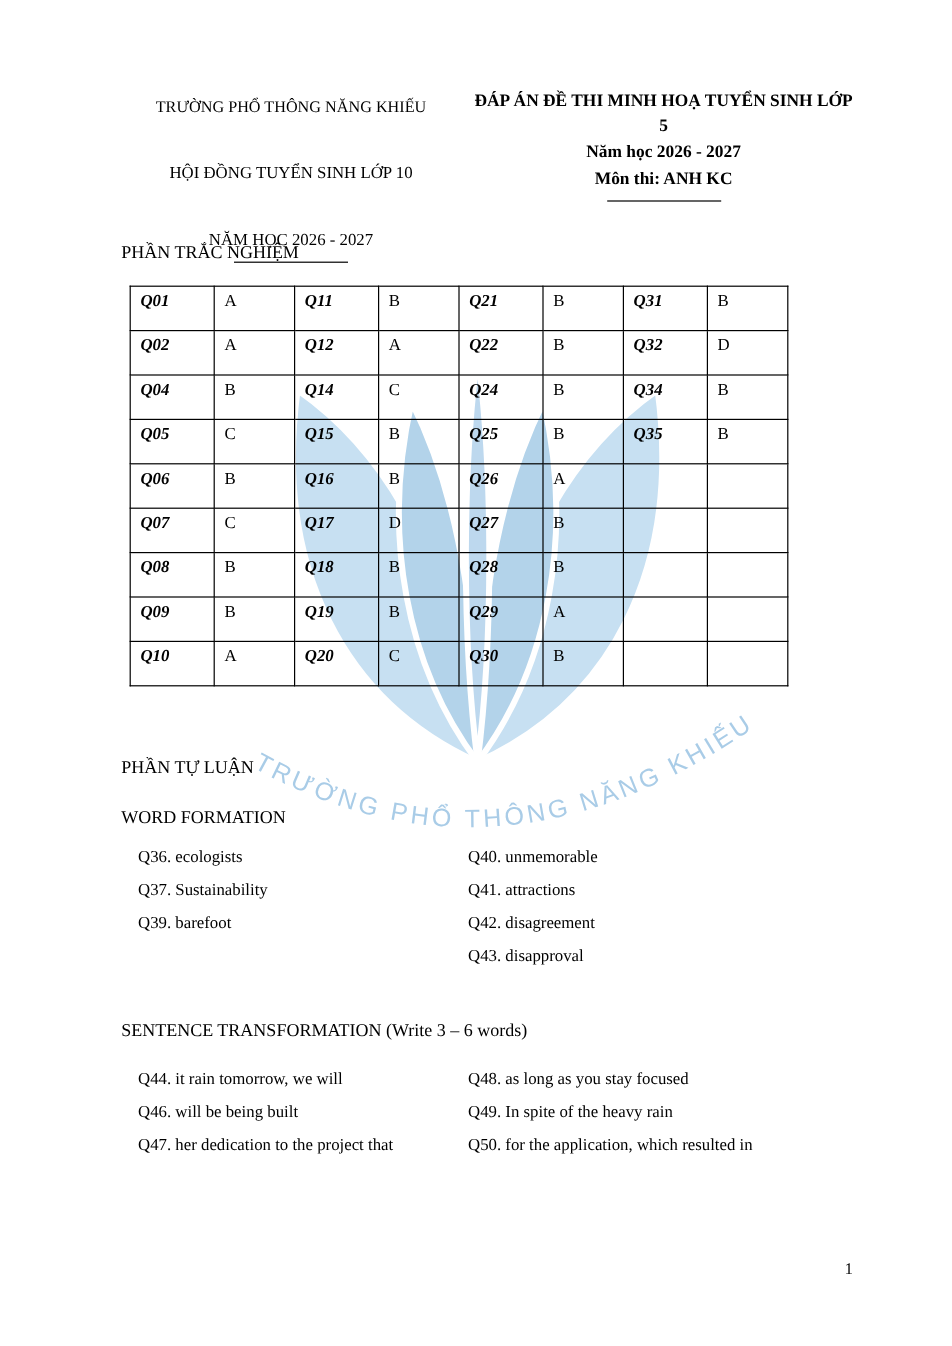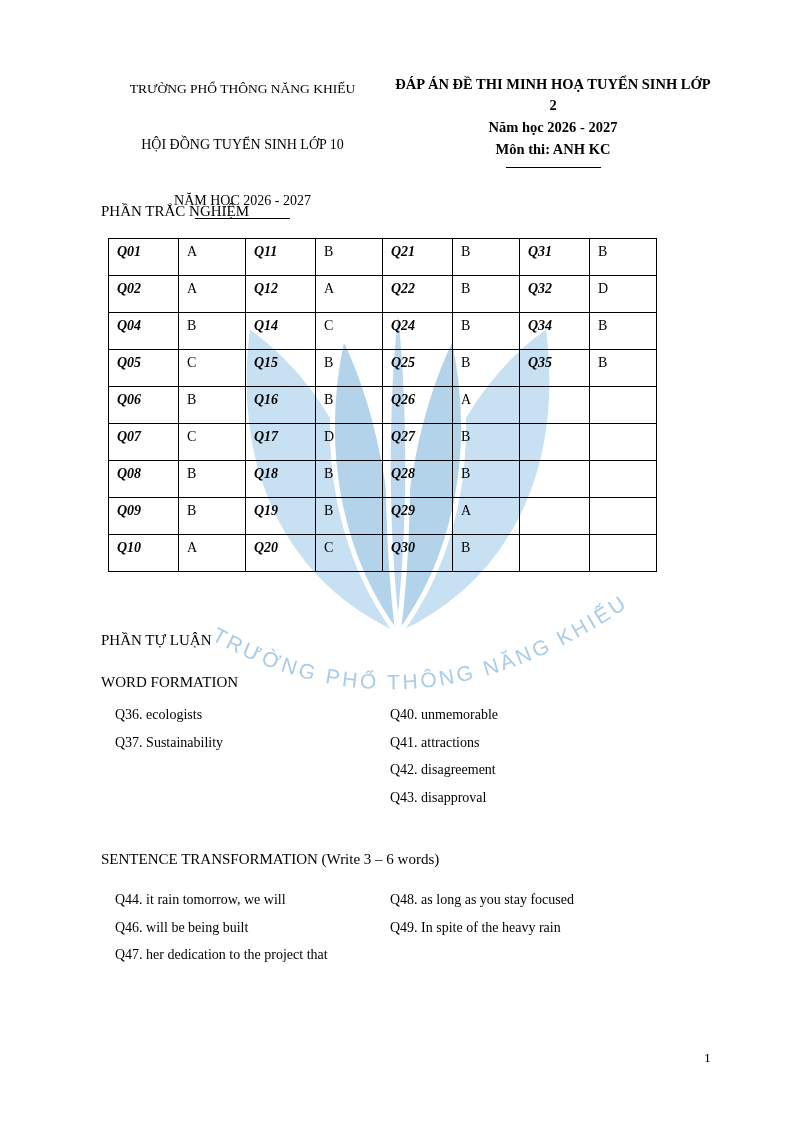--- a/index.html
+++ b/index.html
@@ -112,21 +112,21 @@
   <div class="content">
 
     <div class="header-left">
       <div class="hl1">TRƯỜNG PHỔ THÔNG NĂNG KHIẾU</div>
       <div class="hl2">HỘI ĐỒNG TUYỂN SINH LỚP 10</div>
       <div class="hl3">NĂM HỌC 2026 - 2027</div>
       <div class="rule"></div>
     </div>
 
     <div class="header-right">
-      <div class="hr1">ĐÁP ÁN ĐỀ THI MINH HOẠ TUYỂN SINH LỚP 2</div>
+      <div class="hr1">ĐÁP ÁN ĐỀ THI MINH HOẠ TUYỂN SINH LỚP 5</div>
       <div class="hr2">Năm học 2026 - 2027</div>
       <div class="hr3">Môn thi: ANH KC</div>
       <div class="rule"></div>
     </div>
 
     <div class="sec-title" id="mc-title">PHẦN TRẮC NGHIỆM</div>
 
     <table class="mc-table">
       <tbody>
           <tr>
@@ -221,35 +221,37 @@
           </tr>
         </tbody>
     </table>
 
     <div class="sec-title" id="essay-title">PHẦN TỰ LUẬN</div>
 
     <div class="sec-title" id="wf-title">WORD FORMATION</div>
     <div class="ans-col" id="wf-left">
         <div class="ans-line">Q36. ecologists</div>
         <div class="ans-line">Q37. Sustainability</div>
+        <div class="ans-line">Q39. barefoot</div>
       </div>
     <div class="ans-col" id="wf-right">
         <div class="ans-line">Q40. unmemorable</div>
         <div class="ans-line">Q41. attractions</div>
         <div class="ans-line">Q42. disagreement</div>
         <div class="ans-line">Q43. disapproval</div>
       </div>
 
     <div class="sec-title" id="st-title">SENTENCE TRANSFORMATION (Write 3 – 6 words)</div>
     <div class="ans-col" id="st-left">
         <div class="ans-line">Q44. it rain tomorrow, we will</div>
         <div class="ans-line">Q46. will be being built</div>
         <div class="ans-line">Q47. her dedication to the project that</div>
       </div>
     <div class="ans-col" id="st-right">
         <div class="ans-line">Q48. as long as you stay focused</div>
         <div class="ans-line">Q49. In spite of the heavy rain</div>
+        <div class="ans-line">Q50. for the application, which resulted in</div>
       </div>
 
     <div class="page-number">1</div>
 
   </div>
 </div>
 
 </body></html>

